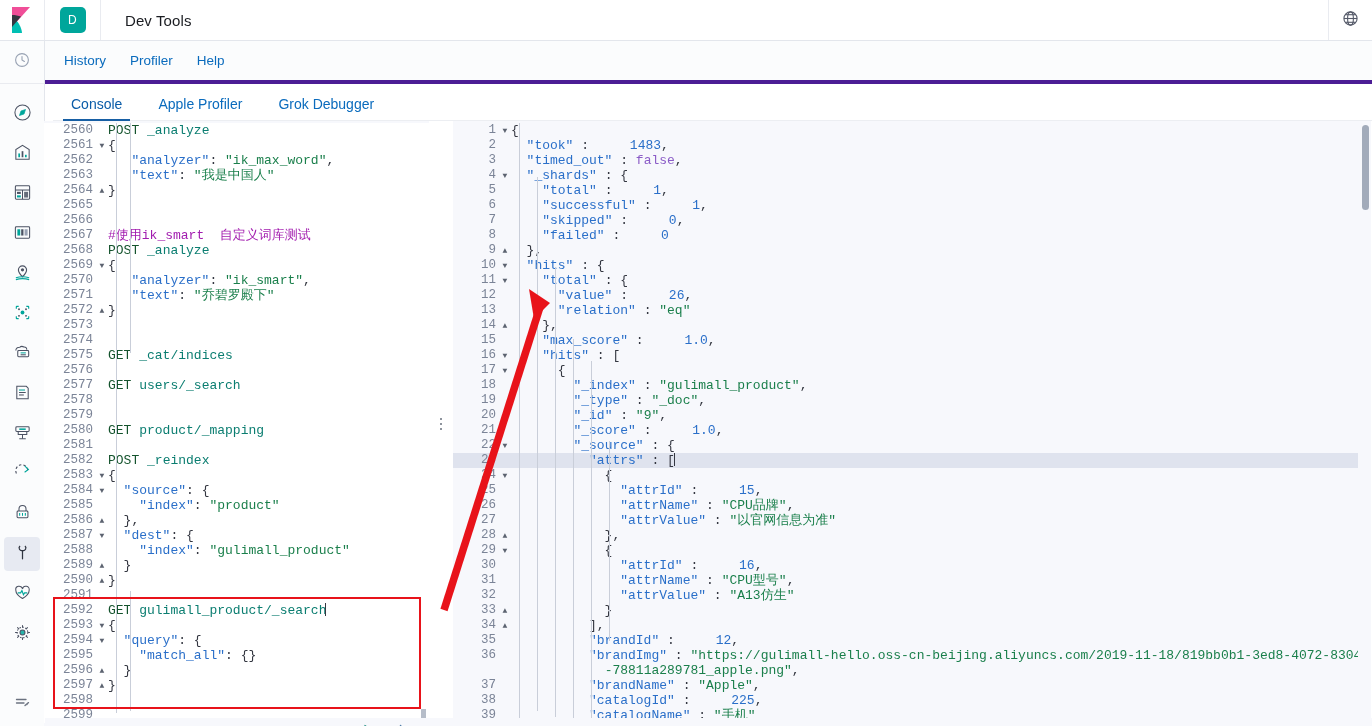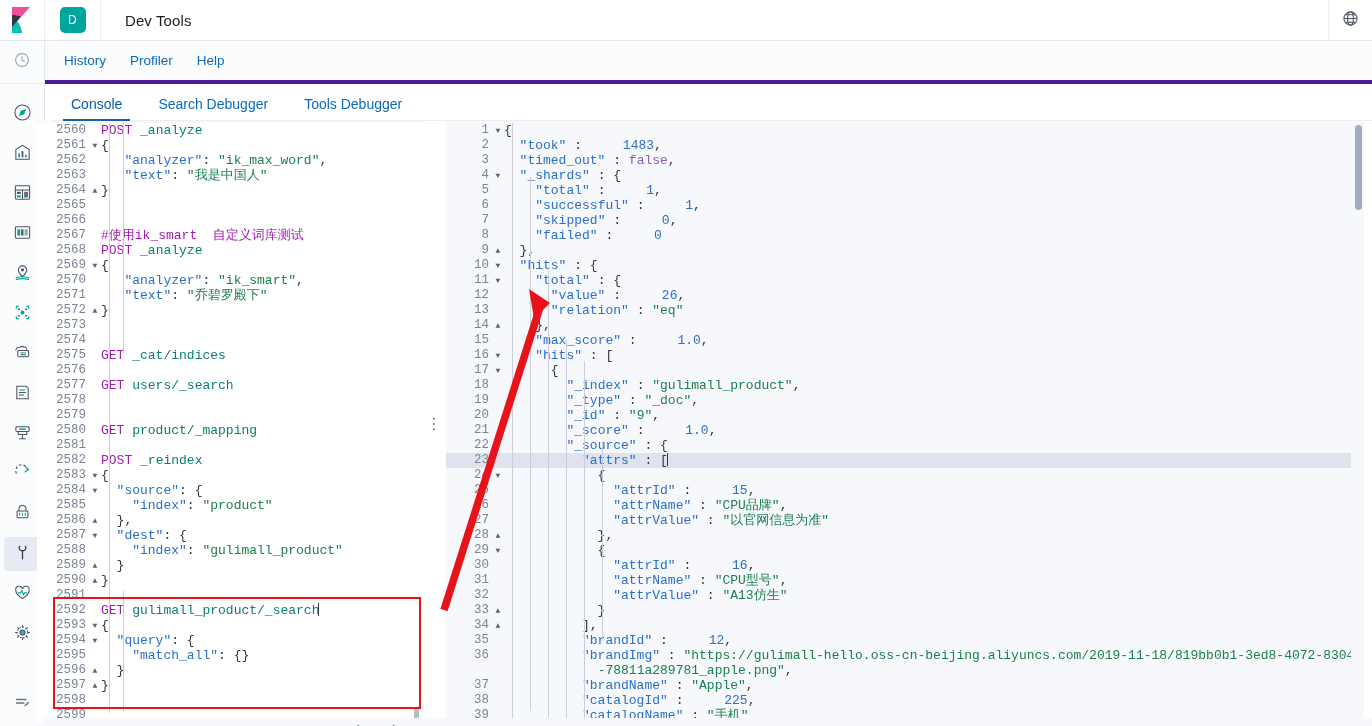--- a/index.html
+++ b/index.html
@@ -100,21 +100,21 @@
     cursor: pointer; position: relative; line-height: 18px;
   }
   .tab.active { color: #0a5ca8; font-weight: 400; }
   .tab.active::after {
     content: ""; position: absolute; left: 10px; right: 10px; bottom: 0;
     height: 2px; background: #175fa4; z-index: 2;
   }
 
   
   .editors {
-    position: absolute; left: 37px; top: 121px; width: 1327px; height: 605px;
+    position: absolute; left: 44px; top: 121px; width: 1327px; height: 605px;
     background: #ffffff;
   }
 
   .pane {
     position: absolute; top: 0; height: 605px;
     overflow: hidden;
     background: #f7f8fc;
     font-family: "Liberation Mono", monospace;
     font-size: 13px;
   }
@@ -161,21 +161,21 @@
   .pane-left .code::before {
     content: ""; position: absolute; left: 0; top: 0; bottom: 0; width: 8px;
     background: #f7f8fc;
   }
   .pane-left .code::after {
     content: ""; position: absolute; left: 64px; top: 0; bottom: 0; right: 0;
     background: #ffffff; z-index: -1;
   }
 
   
-  .k-method { color: #a21caf; text-align: center; }
+  .k-method { color: #14532d; text-align: center; }
   .k-url    { color: #0a7d70; }
   .k-key    { color: #2a6fc9; }
   .k-str    { color: #1a7f4b; }
   .k-num    { color: #2a6fc9; margin-left: 33px; }
   .k-bool   { color: #8b5cc7; }
   .k-punc   { color: #343741; }
   .k-comment{ color: #a21caf; }
 
   .caret {
     display: inline-block; width: 1px; height: 13px;
@@ -432,22 +432,22 @@
   </div>
 
   <div class="menurow">
     <a>History</a>
     <a>Profiler</a>
     <a>Help</a>
   </div>
 
   <div class="tabsrow">
     <div class="tab active">Console</div>
-    <div class="tab">Search Debugger</div>
-    <div class="tab">Tools Debugger</div>
+    <div class="tab">Apple Profiler</div>
+    <div class="tab">Grok Debugger</div>
   </div>
 
   <div class="editors">
 
     <div class="pane pane-left">
       <div class="code" id="req-code"><div class="blk-band" style="top: 482px; height: 90px;"></div><div class="ln-row"><div class="ln">2560</div><div class="fold"></div><div class="src"><span class="k-method">POST</span><span class="k-punc"> </span><span class="k-url">_analyze</span></div></div><div class="ln-row"><div class="ln">2561</div><div class="fold">▼</div><div class="src"><span class="k-punc">{</span></div></div><div class="ln-row"><div class="ln">2562</div><div class="fold"></div><div class="src"><span class="k-punc">   </span><span class="k-key">"analyzer"</span><span class="k-punc">: </span><span class="k-str">"ik_max_word"</span><span class="k-punc">,</span></div></div><div class="ln-row"><div class="ln">2563</div><div class="fold"></div><div class="src"><span class="k-punc">   </span><span class="k-key">"text"</span><span class="k-punc">: </span><span class="k-str">"我是中国人"</span></div></div><div class="ln-row"><div class="ln">2564</div><div class="fold">▲</div><div class="src"><span class="k-punc">}</span></div></div><div class="ln-row"><div class="ln">2565</div><div class="fold"></div><div class="src"></div></div><div class="ln-row"><div class="ln">2566</div><div class="fold"></div><div class="src"></div></div><div class="ln-row"><div class="ln">2567</div><div class="fold"></div><div class="src"><span class="k-comment">#使用ik_smart  自定义词库测试</span></div></div><div class="ln-row"><div class="ln">2568</div><div class="fold"></div><div class="src"><span class="k-method">POST</span><span class="k-punc"> </span><span class="k-url">_analyze</span></div></div><div class="ln-row"><div class="ln">2569</div><div class="fold">▼</div><div class="src"><span class="k-punc">{</span></div></div><div class="ln-row"><div class="ln">2570</div><div class="fold"></div><div class="src"><span class="k-punc">   </span><span class="k-key">"analyzer"</span><span class="k-punc">: </span><span class="k-str">"ik_smart"</span><span class="k-punc">,</span></div></div><div class="ln-row"><div class="ln">2571</div><div class="fold"></div><div class="src"><span class="k-punc">   </span><span class="k-key">"text"</span><span class="k-punc">: </span><span class="k-str">"乔碧罗殿下"</span></div></div><div class="ln-row"><div class="ln">2572</div><div class="fold">▲</div><div class="src"><span class="k-punc">}</span></div></div><div class="ln-row"><div class="ln">2573</div><div class="fold"></div><div class="src"></div></div><div class="ln-row"><div class="ln">2574</div><div class="fold"></div><div class="src"></div></div><div class="ln-row"><div class="ln">2575</div><div class="fold"></div><div class="src"><span class="k-method">GET</span><span class="k-punc"> </span><span class="k-url">_cat/indices</span></div></div><div class="ln-row"><div class="ln">2576</div><div class="fold"></div><div class="src"></div></div><div class="ln-row"><div class="ln">2577</div><div class="fold"></div><div class="src"><span class="k-method">GET</span><span class="k-punc"> </span><span class="k-url">users/_search</span></div></div><div class="ln-row"><div class="ln">2578</div><div class="fold"></div><div class="src"></div></div><div class="ln-row"><div class="ln">2579</div><div class="fold"></div><div class="src"></div></div><div class="ln-row"><div class="ln">2580</div><div class="fold"></div><div class="src"><span class="k-method">GET</span><span class="k-punc"> </span><span class="k-url">product/_mapping</span></div></div><div class="ln-row"><div class="ln">2581</div><div class="fold"></div><div class="src"></div></div><div class="ln-row"><div class="ln">2582</div><div class="fold"></div><div class="src"><span class="k-method">POST</span><span class="k-punc"> </span><span class="k-url">_reindex</span></div></div><div class="ln-row"><div class="ln">2583</div><div class="fold">▼</div><div class="src"><span class="k-punc">{</span></div></div><div class="ln-row"><div class="ln">2584</div><div class="fold">▼</div><div class="src"><span class="k-punc">  </span><span class="k-key">"source"</span><span class="k-punc">: {</span></div></div><div class="ln-row"><div class="ln">2585</div><div class="fold"></div><div class="src"><span class="k-punc">    </span><span class="k-key">"index"</span><span class="k-punc">: </span><span class="k-str">"product"</span></div></div><div class="ln-row"><div class="ln">2586</div><div class="fold">▲</div><div class="src"><span class="k-punc">  },</span></div></div><div class="ln-row"><div class="ln">2587</div><div class="fold">▼</div><div class="src"><span class="k-punc">  </span><span class="k-key">"dest"</span><span class="k-punc">: {</span></div></div><div class="ln-row"><div class="ln">2588</div><div class="fold"></div><div class="src"><span class="k-punc">    </span><span class="k-key">"index"</span><span class="k-punc">: </span><span class="k-str">"gulimall_product"</span></div></div><div class="ln-row"><div class="ln">2589</div><div class="fold">▲</div><div class="src"><span class="k-punc">  }</span></div></div><div class="ln-row"><div class="ln">2590</div><div class="fold">▲</div><div class="src"><span class="k-punc">}</span></div></div><div class="ln-row"><div class="ln">2591</div><div class="fold"></div><div class="src"></div></div><div class="ln-row hl"><div class="ln">2592</div><div class="fold"></div><div class="src"><span class="k-method">GET</span><span class="k-punc"> </span><span class="k-url">gulimall_product/_search</span><span class="caret"></span></div></div><div class="ln-row"><div class="ln">2593</div><div class="fold">▼</div><div class="src"><span class="k-punc">{</span></div></div><div class="ln-row"><div class="ln">2594</div><div class="fold">▼</div><div class="src"><span class="k-punc">  </span><span class="k-key">"query"</span><span class="k-punc">: {</span></div></div><div class="ln-row"><div class="ln">2595</div><div class="fold"></div><div class="src"><span class="k-punc">    </span><span class="k-key">"match_all"</span><span class="k-punc">: {}</span></div></div><div class="ln-row"><div class="ln">2596</div><div class="fold">▲</div><div class="src"><span class="k-punc">  }</span></div></div><div class="ln-row"><div class="ln">2597</div><div class="fold">▲</div><div class="src"><span class="k-punc">}</span></div></div><div class="ln-row"><div class="ln">2598</div><div class="fold"></div><div class="src"></div></div><div class="ln-row"><div class="ln">2599</div><div class="fold"></div><div class="src"></div></div><div class="guide" style="left: 72px; top: 2px; height: 590px;"></div><div class="guide" style="left: 86px; top: 470px; height: 120px;"></div><div class="guide" style="left: 86px; top: 2px; height: 230px;"></div></div>
       <div class="req-actions">
         <span style="cursor:pointer;">
           <svg width="15" height="15" viewBox="0 0 15 15">
               <path d="M2.5 1.8 L13 7.5 L2.5 13.2 Z" fill="#017d73"></path>

